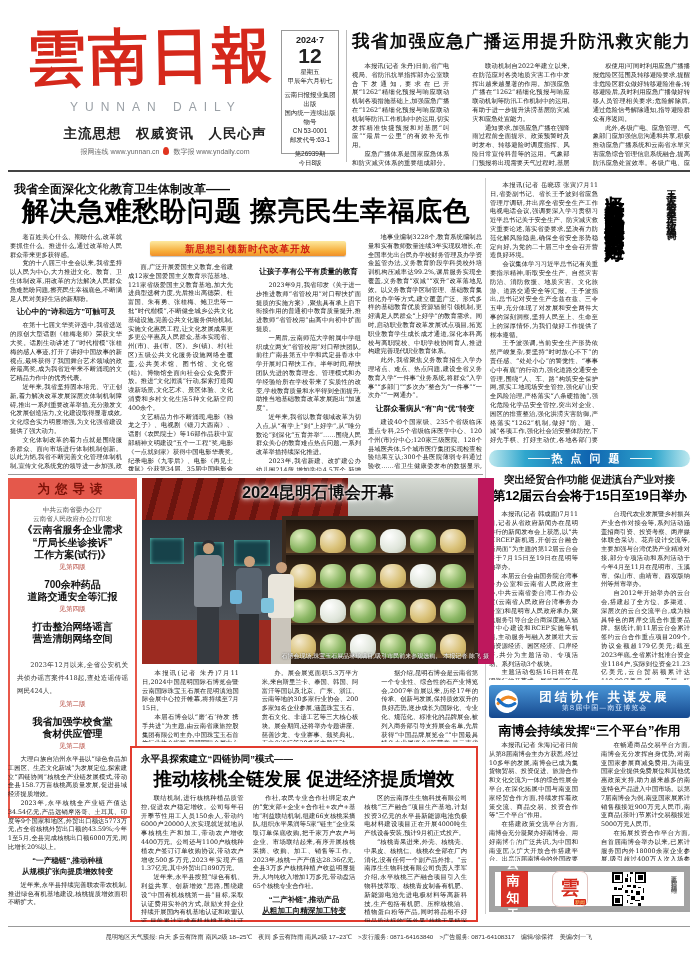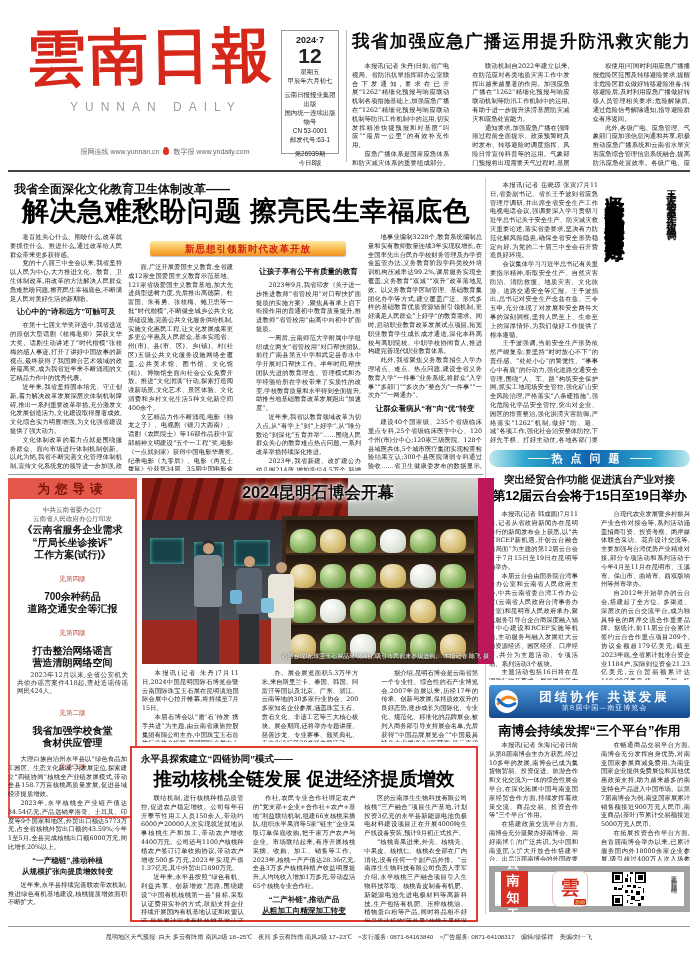--- a/index.html
+++ b/index.html
@@ -105,22 +105,22 @@
   .qr-lbl{writing-mode:vertical-rl;font-size:6px;color:#555;line-height:8px;height:36px;
           font-family:"Liberation Sans",sans-serif;letter-spacing:1px;}
 
   
   .guide{left:8px;top:478px;width:129px;height:340px;border:2px solid #e8584a;box-sizing:border-box;background:#fff;}
   .guide-hd{height:19px;background:#e4584b;color:#7c1208;font-weight:900;text-align:center;line-height:19px;
             font-size:12.5px;letter-spacing:5px;font-family:"Liberation Sans",sans-serif;}
   .g-item{text-align:center;margin-top:7px;}
   .g-pre{font-size:6.6px;color:#555;line-height:9px;}
   .g-t{font-weight:900;font-size:10px;line-height:12.5px;color:#111;font-family:"Liberation Sans",sans-serif;}
-  .g-note{font-size:6.6px;color:#333;line-height:8px;text-align:justify;padding:1px 7px;text-indent:2em;}
-  .g-ref{font-size:6.6px;color:#b5473c;line-height:10px;margin-top:12px;}
+  .g-note{font-size:6.6px;color:#333;line-height:13px;text-align:justify;padding:1px 7px;text-indent:2em;margin-top:12px;}
+  .g-ref{font-size:6.6px;color:#b5473c;line-height:10px;}
 
   
   .photo{left:142px;top:478px;width:352px;height:186px;overflow:hidden;background:#be185d;}
   .ph-canopy{position:absolute;left:0;top:0;width:206px;height:42px;
              background:repeating-linear-gradient(105deg,#8e2017 0 14px,#6b140e 14px 20px);}
   .ph-roofR{position:absolute;left:206px;top:0;width:130px;height:38px;background:linear-gradient(#d7dbd4,#aeb4ae);}
   .ph-hall{position:absolute;left:0;top:42px;width:140px;height:100px;background:linear-gradient(#2e333a,#4b5158);}
   .ph-case{position:absolute;background:#17424a;box-shadow:0 0 4px #5fd0c2 inset;}
   .ph-floor{position:absolute;left:0;top:142px;width:140px;height:44px;background:#9c2a20;}
   .ph-cab{position:absolute;left:140px;top:38px;width:196px;height:148px;background:#3a2a1e;padding-top:2px;box-sizing:border-box;}
@@ -158,20 +158,21 @@
   .footer{left:0;top:933px;width:698px;text-align:center;font-size:6.2px;color:#333;
           font-family:"Liberation Sans",sans-serif;}
 </style>
 </head>
 <body>
 
 <div class="page">
 
   <div class="abs mast-title">雲南日報</div>
   <div class="abs mast-en">YUNNAN DAILY</div>
+  <div class="abs mast-slogan">主流思想　权威资讯　人民心声</div>
   <div class="abs mast-links">
     <span>报网连线</span>
     <span>www.yunnan.cn</span>
     <span class="torch"></span>
     <span>数字报</span>
     <span>www.yndaily.com</span>
   </div>
 
   <div class="abs datebox">
     <div class="db-ym">2024·7</div>

